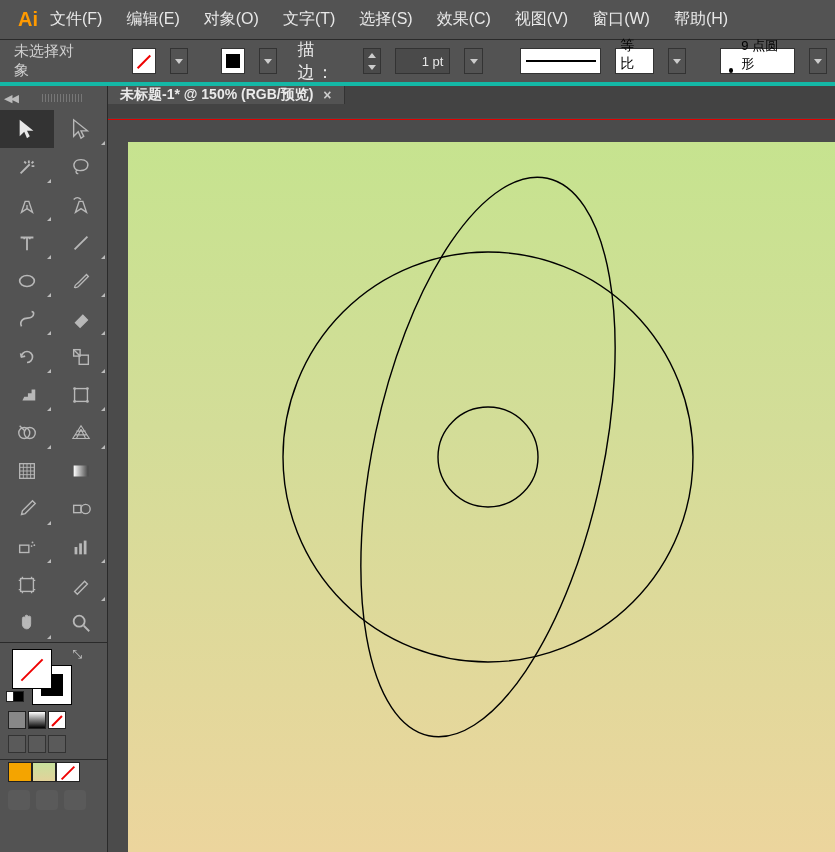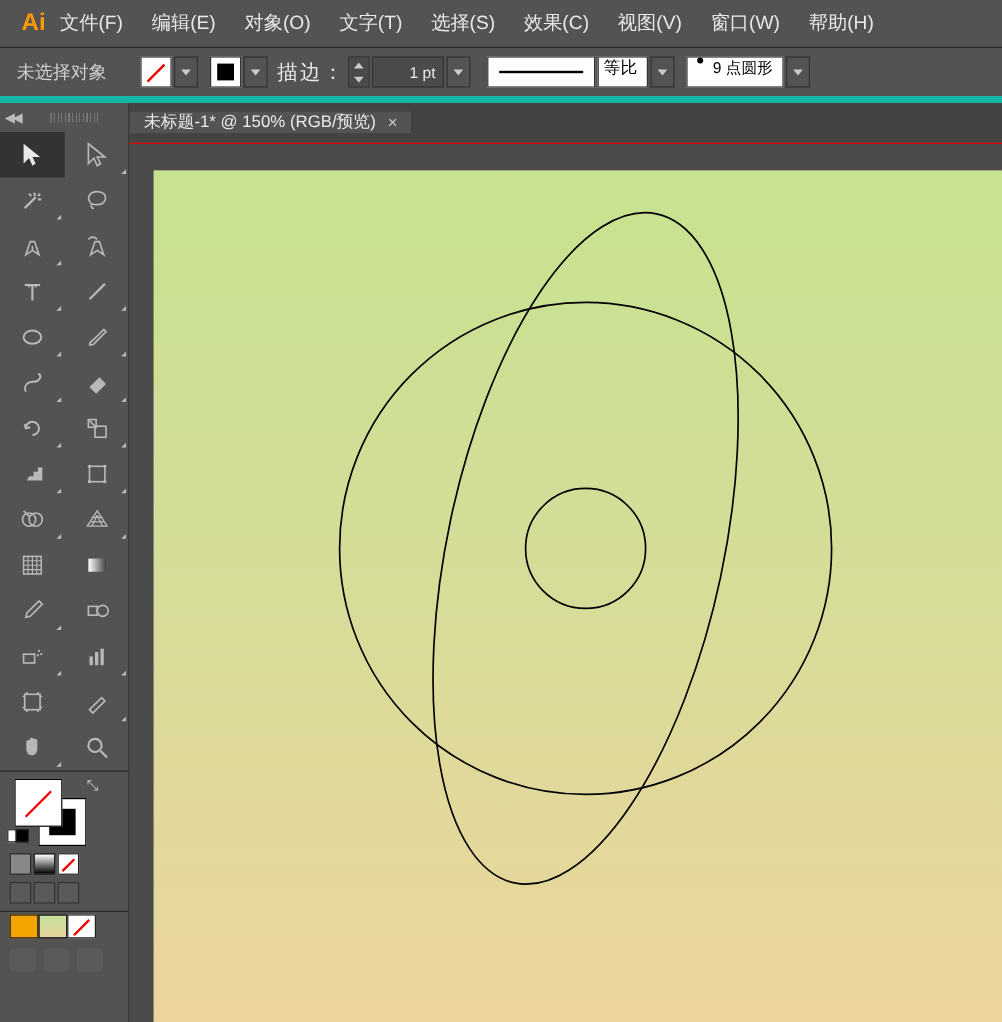--- a/index.html
+++ b/index.html
@@ -5,34 +5,34 @@
   * { box-sizing: border-box; margin: 0; padding: 0; user-select: none; }
   html, body { width: 835px; height: 852px; overflow: hidden; font-family: "Microsoft YaHei", Arial, sans-serif; background: #535353; color: #e8e8e8; font-size: 13px; }
 
   
   .menubar { height: 40px; background: #535353; display: flex; align-items: center; padding: 0 4px; border-bottom: 1px solid #2a2a2a; }
   .app-logo { width: 34px; height: 32px; display:flex; align-items:center; justify-content:flex-end; }
   .app-logo span { font-weight:bold; font-size:20px; color:#ff9a00; font-family: "Arial"; }
   .menu-item { padding: 6px 12px; font-size: 16px; cursor: default; }
 
   
-  .controlbar { height: 46px; background: #535353; display:flex; align-items:center; padding: 4px 8px; border-bottom: 6px solid #14b8a6; gap: 2px; }
+  .controlbar { height: 46px; background: #535353; display:flex; align-items:center; padding: 4px 8px; border-bottom: 4px solid #14b8a6; gap: 14px; }
   .ctrl-label { font-size:15px; color:#cfcfcf; padding: 0 6px; }
   .swatch-box { width:26px; height:26px; background:#fff; border:1px solid #333; display:flex; align-items:center; justify-content:center; position:relative; }
   .swatch-none::after { content:""; position:absolute; left:2px; right:2px; top:50%; height:2px; background:#e00; transform: rotate(-45deg); }
   .swatch-stroke { background:#fff; }
   .swatch-stroke .inner { width:14px; height:14px; background:#000; }
   .dropdown-arrow { width:20px; height:26px; background:#535353; display:flex; align-items:center; justify-content:center; border:1px solid #333; }
   .stroke-label { font-size:17px; letter-spacing:2px; padding-left:6px;}
   .stepper { display:flex; flex-direction:column; border:1px solid #333; }
   .stepper .up, .stepper .down { width:16px; height:12px; background:#4a4a4a; display:flex; align-items:center; justify-content:center; }
   .pt-field { width:60px; height:26px; background:#4a4a4a; border:1px solid #333; display:flex; align-items:center; padding:0 6px; font-size:13px;justify-content:flex-end; }
   .line-sample { width:90px; height:26px; background:#fff; border:1px solid #333; display:flex; align-items:center; justify-content:center; }
   .line-sample .line { width:70px; height:2px; background:#000; }
-  .opt-field { height:26px; background:#fff; border:1px solid #333; display:flex; align-items:flex-start; padding:0 8px; color:#000; gap:8px; }
+  .opt-field { height:26px; background:#fff; border:1px solid #333; display:flex; align-items:flex-end; padding:0 8px; color:#000; gap:8px; }
   .dot { width:5px; height:5px; border-radius:50%; background:#000; }
   .ratio-label { color:#000; font-size:14px; padding-right:4px; }
 
   
   .workrow { display:flex; height: calc(852px - 40px - 46px); }
 
   
   .toolpanel { width:108px; background:#535353; border-right:1px solid #2a2a2a; display:flex; flex-direction:column; }
   .panel-header { height:24px; display:flex; align-items:center; padding:0 4px; gap:4px;}
   .chevrons { font-size:11px; color:#bbb; letter-spacing:-2px; }
@@ -71,21 +71,21 @@
   .sw.orange{ background:#f4a400;}
   .sw.green{ background: linear-gradient(#c8e19d,#e2d29a);}
   .sw.nonef{ background:#fff; position:relative;}
   .sw.nonef::after{content:"";position:absolute;left:2px;right:2px;top:50%;height:2px;background:#e00;transform:rotate(-45deg);}
 
   .bottom-icons { display:flex; gap:6px; padding:6px 8px; }
   .bi { width:22px; height:20px; background:#5a5a5a; border-radius:4px; }
 
   
   .docarea { flex:1; display:flex; flex-direction:column; background:#4b4b4b; }
-  .tabrow { height:32px; display:flex; align-items:center; background:#434343; }
+  .tabrow { height:32px; display:flex; align-items:flex-start; background:#434343;font-weight:bold; }
   .tab { display:flex; align-items:center; padding:0 12px; background:#535353; border-right:1px solid #333; gap:10px; }
   .tab .title { font-size:14px; color:#eaeaea; }
   .tab .close { font-size:14px; color:#ccc; }
   .ruler-h { height:4px; background:#4b4b4b; position:relative; }
   .ruler-h .redline{ position:absolute; left:0; right:0; top:1px; height:1px; background:#e00000; }
   .canvas-wrap { flex:1; background:#4b4b4b; position:relative; overflow:hidden; }
   .artboard { position:absolute; left:20px; top:20px; right:0; bottom:0; background: linear-gradient(#c6e38f 0%, #d3dd98 40%, #ecd59d 100%); }
   .artboard svg { position:absolute; left:0; top:0; }
 
   

